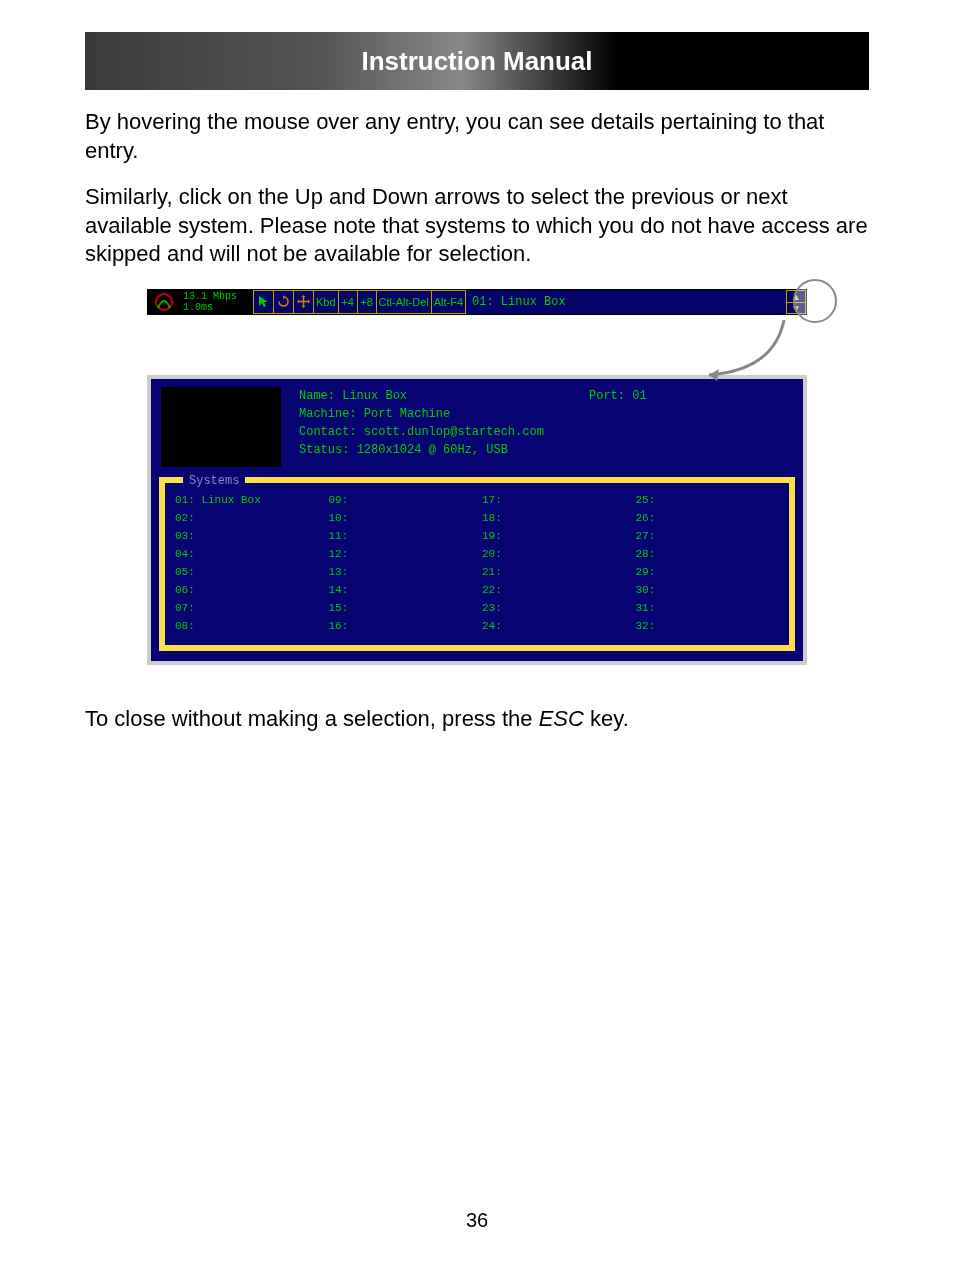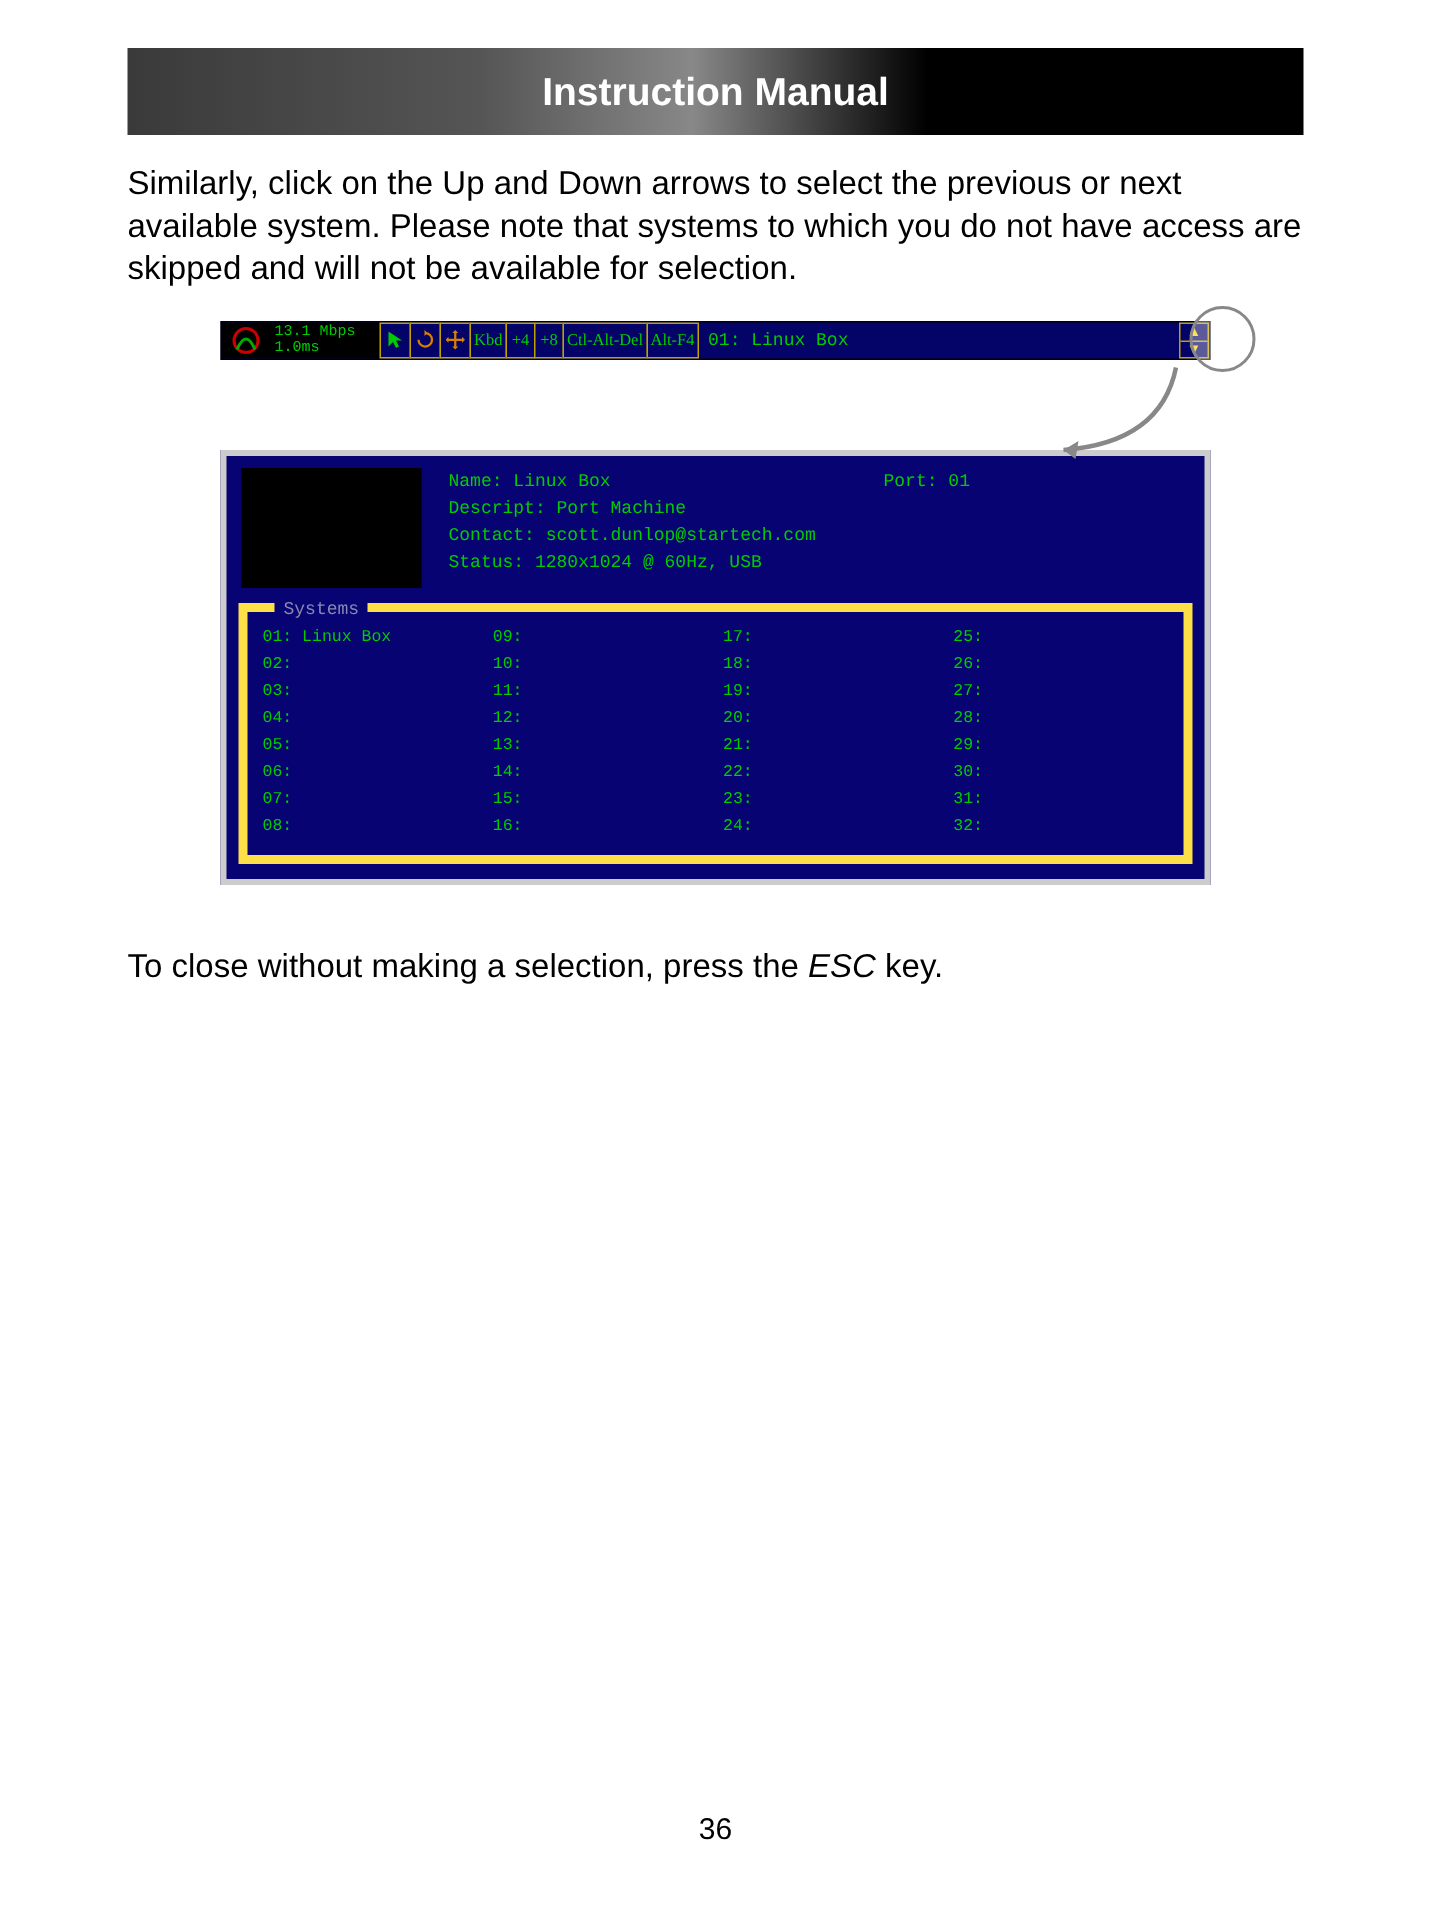--- a/index.html
+++ b/index.html
@@ -66,21 +66,21 @@
     color: #00cc00;
     font-family: "Courier New", monospace;
     font-size: 10px;
     line-height: 11px;
     padding: 1px 3px;
   }
   .tb-btn {
     border: 1px solid #c0a000;
     background: #040468;
     color: #00cc00;
-    font-family: Liberation Serif, serif;
+    font-family: Liberation Sans, sans-serif;
     font-size: 11px;
     display: flex; align-items: center; justify-content: center;
     padding: 0 2px;
     margin-left: -1px;
     min-width: 20px;
   }
   .tb-btn.icon { padding: 0 3px; }
   .tb-btn svg { width: 13px; height: 13px; }
   .tb-current {
     flex: 1;
@@ -195,20 +195,21 @@
   }
 </style>
 </head>
 <body>
 
 <div class="page">
   <div class="header-bar">
     <span>Instruction Manual</span>
   </div>
 
+  <p class="body-text">By hovering the mouse over any entry, you can see details pertaining to that entry.</p>
   <p class="body-text">Similarly, click on the Up and Down arrows to select the previous or next available system.  Please note that systems to which you do not have access are skipped and will not be available for selection.</p>
 
   <div class="figure">
     <div class="lens"></div>
     <svg class="pointer-arrow" viewBox="0 0 120 80">
       <path d="M105 5 Q 95 55 30 60" fill="none" stroke="#888" stroke-width="3"></path>
       <path d="M30 60 l10 -6 l-2 12 z" fill="#888"></path>
     </svg>
 
     <div class="toolbar">
@@ -253,21 +254,21 @@
 
     <div class="dialog">
 
       <div class="detail-pane">
         <div class="detail-thumb"></div>
         <div class="detail-lines">
           <div>
             <span class="port"><span>Port:</span> <span>01</span></span>
             <span class="lbl">Name:</span> <span>Linux Box</span>
           </div>
-          <div><span class="lbl">Descript:</span> <span>Port Machine</span></div>
+          <div><span class="lbl">Machine:</span> <span>Port Machine</span></div>
           <div><span class="lbl">Contact:</span>  <span>scott.dunlop@startech.com</span></div>
           <div><span class="lbl">Status:</span>   <span>1280x1024 @ 60Hz, USB</span></div>
         </div>
       </div>
 
       <div class="systems-wrap">
         <div class="systems-legend">Systems</div>
         <div class="systems-grid" id="systems-grid">
             <div class="sys-item">01: Linux Box</div>
             <div class="sys-item">09:</div>

